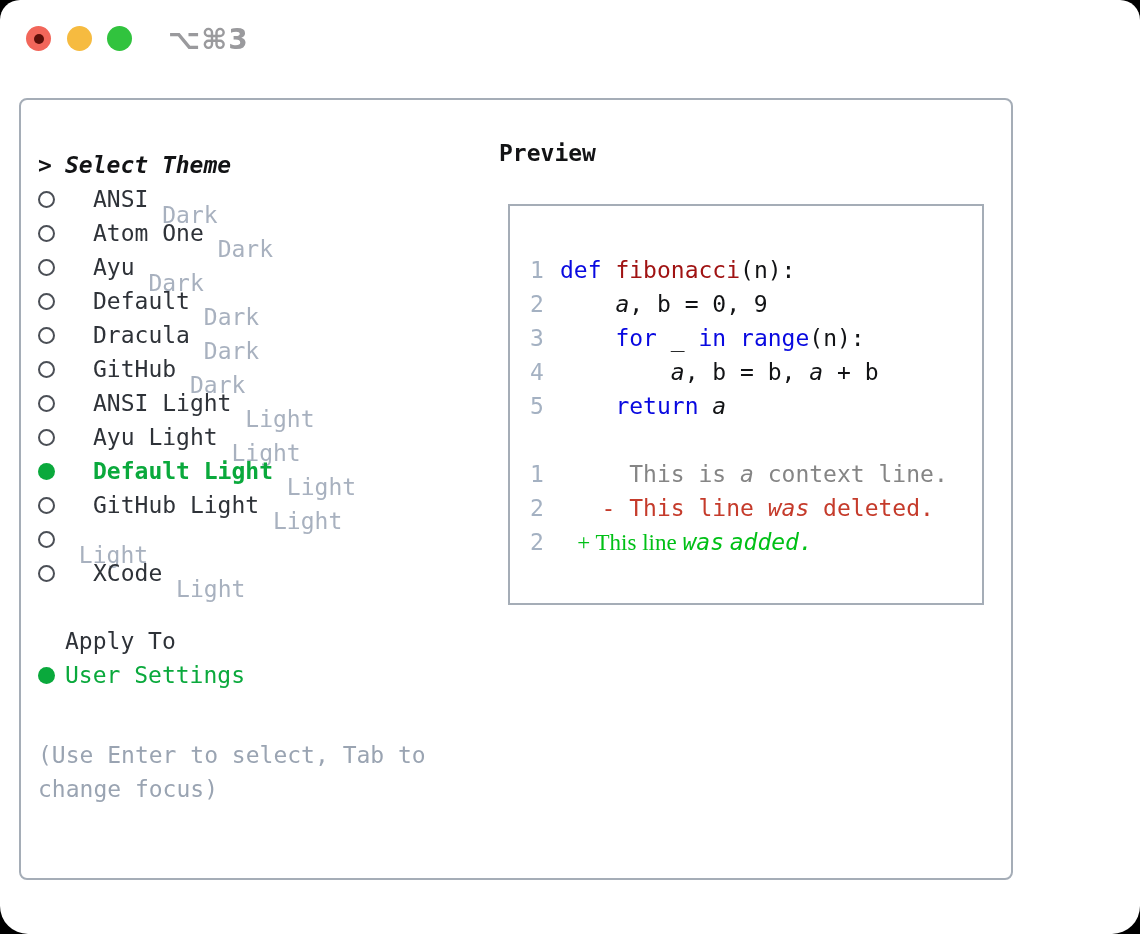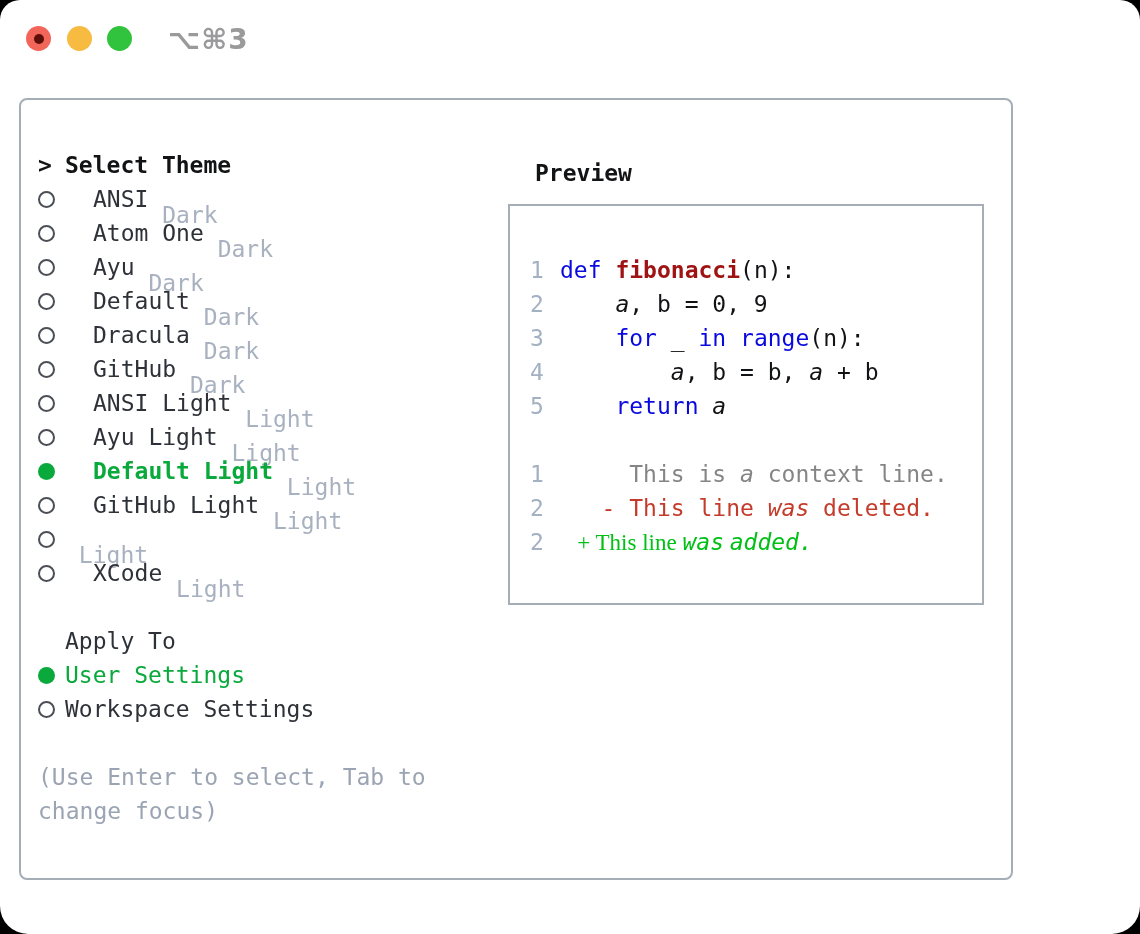--- a/index.html
+++ b/index.html
@@ -16,39 +16,39 @@
              font-size:28px;font-weight:bold;color:var(--title-gray);letter-spacing:1px;}
   
   .main-box{position:absolute;left:19px;top:98px;width:990px;height:778px;
             border:2px solid var(--border-gray);border-radius:8px;background:#fff;}
   .left-col{position:absolute;left:0;top:48px;width:440px;}
   .row{height:34px;display:flex;align-items:center;padding-left:17px;font-size:23px;line-height:34px;}
   .bullet{width:27px;flex:none;display:flex;align-items:center;}
   .ring{width:13px;height:13px;border:2.5px solid var(--ring-gray);border-radius:50%;}
   .dot-green{width:17px;height:17px;border-radius:50%;background:var(--accent-green);}
   .prompt{font-weight:bold;color:var(--text-dark);}
-  .hdr{font-weight:bold;color:var(--text-dark);}
+  .hdr{font-weight:bold;color:var(--text-dark);font-style:italic;}
   .t-name{color:var(--name-dark);white-space:pre;margin-left:28px;}
   .t-name.selected{color:var(--accent-green);font-weight:bold;}
   .t-variant{color:var(--muted-gray);margin-left:0.602em;margin-top:32px;}
   .opt-label{color:var(--name-dark);}
   .opt-label.selected{color:var(--accent-green);}
   .spacer{height:34px;}
-  .hint{padding-left:17px;width:412px;font-size:23px;line-height:34px;color:var(--hint-gray);}
+  .hint{padding-left:17px;width:412px;font-size:23px;line-height:34px;color:var(--hint-gray);margin-top:12px;}
   
-  .preview-label{position:absolute;left:478px;top:56px;height:34px;line-height:34px;
-                 font-size:23px;font-weight:bold;color:var(--text-dark);margin-left:36px;}
+  .preview-label{position:absolute;left:478px;top:36px;height:34px;line-height:34px;
+                 font-size:23px;font-weight:bold;color:var(--text-dark);}
   .preview-box{position:absolute;left:487px;top:104px;width:472px;height:397px;
                border:2px solid var(--border-gray);background:#fff;overflow:hidden;}
   .code-area{padding:47px 0 0 20px;}
   .code-line{height:34px;display:flex;align-items:center;font-size:23px;line-height:34px;white-space:pre;}
   .ln{width:30px;flex:none;color:var(--line-number-gray);}
   .tk{color:var(--text-dark);}
   .tk-kw{color:var(--keyword-blue);text-align:right;}
-  .tk-fn{color:var(--function-red);font-weight:bold;}
+  .tk-fn{color:var(--function-red);}
   .tk-var{color:var(--text-dark);font-style:italic;}
   .tk-ctx{color:var(--context-gray);}
   .tk-ctx-i{color:var(--context-gray);font-style:italic;}
   .tk-del{color:var(--diff-red);}
   .tk-del-i{color:var(--diff-red);font-style:italic;}
   .tk-add{color:var(--diff-green);font-family:Liberation Serif, serif;}
   .tk-add-i{color:var(--diff-green);font-style:italic;}
 </style>
 </head>
 <body>
@@ -163,26 +163,20 @@
         <span class="opt-label">Apply To</span>
       </div>
 
       <div id="apply-options">
           <div class="row">
             <span class="bullet">
               <span class="dot-green"></span>
             </span>
             <span class="opt-label selected">User Settings</span>
           </div>
-          <div class="row">
-            <span class="bullet">
-              <span class="ring"></span>
-            </span>
-            <span class="opt-label">Workspace Settings</span>
-          </div>
         </div>
 
       <div class="spacer"></div>
 
       <div class="hint">(Use Enter to select, Tab to change focus)</div>
     </div>
 
     <div class="preview-label">Preview</div>
 
     <div class="preview-box">

